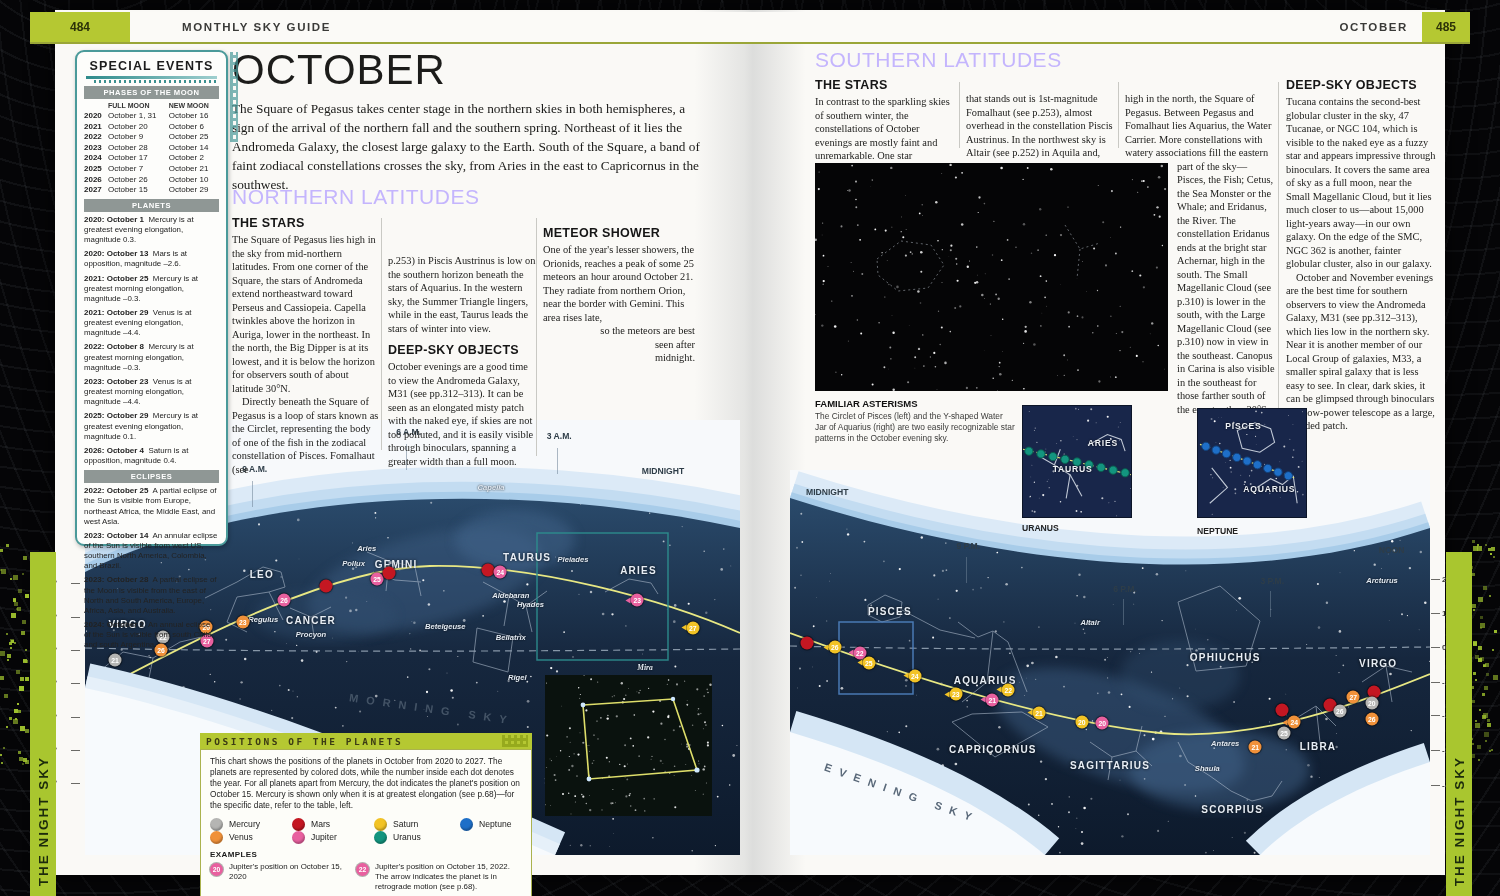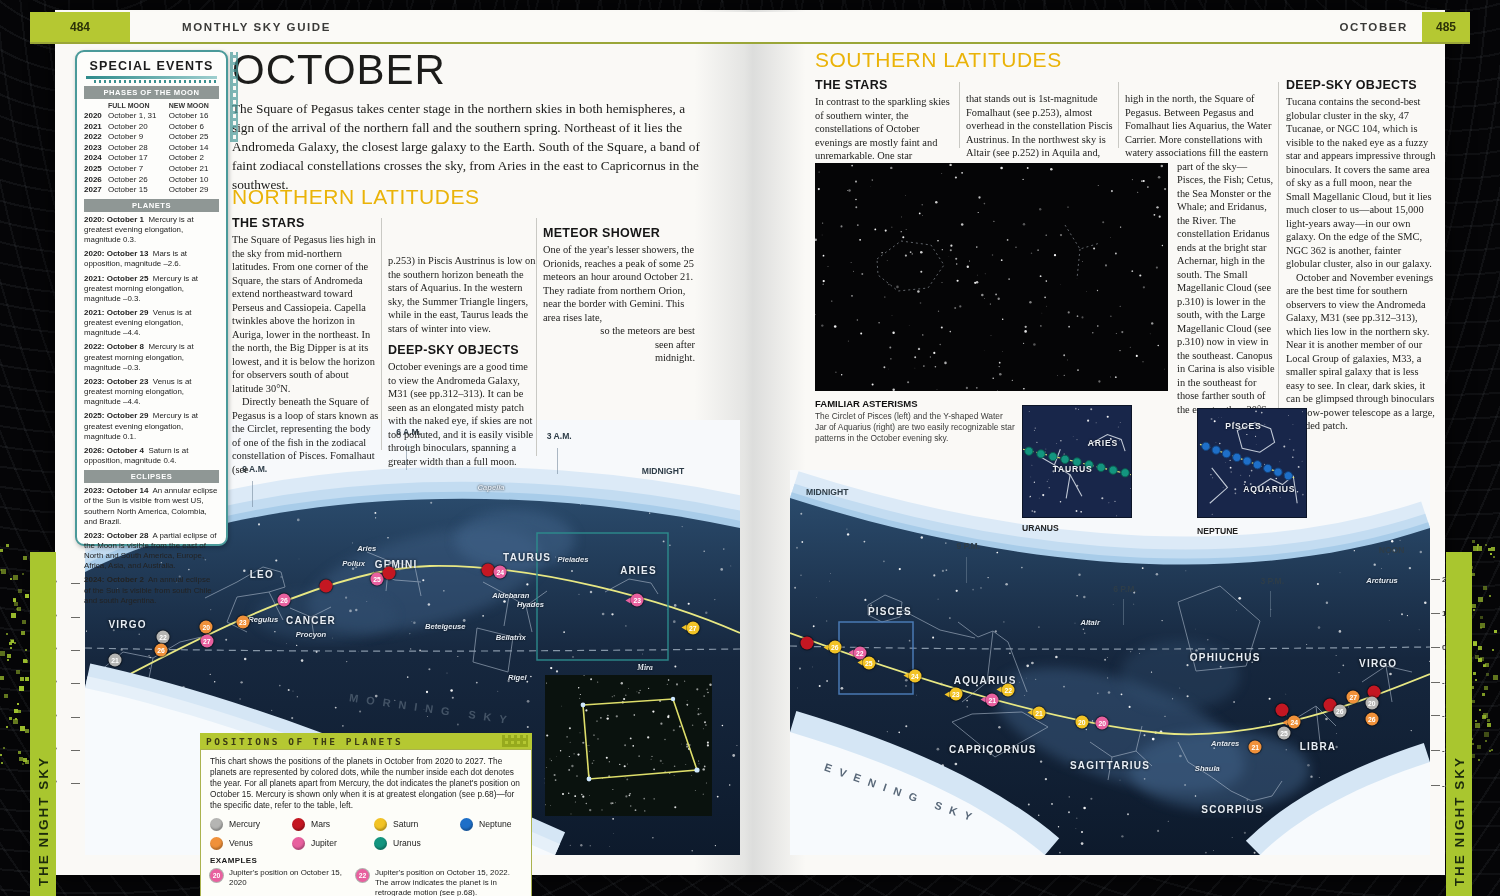--- a/index.html
+++ b/index.html
@@ -51,21 +51,21 @@
   .se-tbl td.yr{font-weight:700;width:24px;}
   .ev{font:7.9px/1.28 "Liberation Sans",sans-serif;color:#222;margin:0 0 4px 0;}
   .ev b{font-size:8px;}
   .se-deco{position:absolute;left:230px;top:52px;width:8px;height:90px;z-index:4;
     background-image:repeating-linear-gradient(0deg,#4a9a9a 0 3px,transparent 3px 7px),repeating-linear-gradient(90deg,#4a9a9a 0 3px,transparent 3px 6px);
     opacity:.7;}
   
   .oct-title{position:absolute;left:232px;top:46px;font:300 42px "Liberation Sans",sans-serif;
     letter-spacing:1px;color:#1c1c1a;z-index:3;}
   .intro{position:absolute;left:232px;top:100px;width:472px;font:13.3px/1.42 "Liberation Serif",serif;color:#1a1a18;z-index:3;}
-  .lat-head{position:absolute;font:400 21px "Liberation Sans",sans-serif;letter-spacing:.5px;color:#eab308;z-index:3;}
+  .lat-head{position:absolute;font:400 21px "Liberation Sans",sans-serif;letter-spacing:.5px;color:#c4b5fd;z-index:3;}
   .subhead{font:700 12.5px "Liberation Sans",sans-serif;color:#161616;letter-spacing:.3px;margin:0 0 3px 0;}
   .coltext{position:absolute;font:10.4px/1.3 "Liberation Serif",serif;color:#1c1c1a;z-index:3;}
   .coltext p{margin:0 0 0 0;}
   .coltext p.ind{text-indent:10px;}
   .vrule{position:absolute;width:1px;background:#c9c9c4;z-index:3;}
   .tail{ text-align:right;}
   
   .chart{position:absolute;z-index:2;}
   .chart svg.bgsvg{position:absolute;inset:0;width:100%;height:100%;}
   .overlay{position:absolute;inset:0;}
@@ -87,21 +87,21 @@
   .pdot .arr{position:absolute;left:-5px;top:50%;transform:translateY(-50%);width:0;height:0;
     border-top:3px solid transparent;border-bottom:3px solid transparent;border-right:5px solid #fff;}
   
   .legend{position:absolute;left:200px;top:733px;width:332px;z-index:4;}
   .legend-hd{height:16px;background:#b5c832;color:#3c3c14;font:700 9.5px "DejaVu Sans Mono",monospace;
     letter-spacing:2.5px;display:flex;align-items:center;padding-left:6px;position:relative;}
   .legend-hd::after{content:'';position:absolute;right:4px;top:2px;width:26px;height:12px;
     background-image:repeating-linear-gradient(0deg,#8fa318 0 3px,transparent 3px 6px),repeating-linear-gradient(90deg,#8fa318 0 3px,transparent 3px 6px);opacity:.8;}
   .legend-bd{background:#fdfdf9;border:1px solid #aab24e;padding:6px 9px 7px 9px;}
   .legend-txt{font:8.3px/1.32 "Liberation Sans",sans-serif;color:#222;}
-  .legend-grid{display:grid;grid-template-columns:82px 82px 86px 1fr;row-gap:6px;margin-top:7px;}
+  .legend-grid{display:grid;grid-template-columns:82px 82px 86px 1fr;margin-top:7px;}
   .litem{display:flex;align-items:center;gap:6px;font:8.6px "Liberation Sans",sans-serif;color:#222;}
   .ldot{width:13px;height:13px;border-radius:50%;flex:0 0 13px;box-shadow:inset -1px -2px 2px rgba(0,0,0,.25);}
   .ex-head{font:700 8px "Liberation Sans",sans-serif;letter-spacing:.4px;margin-top:6px;color:#1a1a1a;}
   .ex-row{display:flex;gap:14px;margin-top:3px;}
   .ex-item{display:flex;gap:6px;font:7.9px/1.3 "Liberation Sans",sans-serif;color:#222;}
   .ex-dot{position:relative;flex:0 0 13px;width:13px;height:13px;border-radius:50%;margin-top:1px;
     display:flex;align-items:center;justify-content:center;font:700 6.8px "Liberation Sans",sans-serif;color:#fff;
     box-shadow:0 0 0 1px rgba(0,0,0,.3);}
   
   .photo{position:absolute;z-index:3;background:#060707;}
@@ -1138,20 +1138,21 @@
         <p class="ev"><b>2020: October 13</b>&nbsp; Mars is at opposition, magnitude –2.6.</p>
         <p class="ev"><b>2021: October 25</b>&nbsp; Mercury is at greatest morning elongation, magnitude –0.3.</p>
         <p class="ev"><b>2021: October 29</b>&nbsp; Venus is at greatest evening elongation, magnitude –4.4.</p>
         <p class="ev"><b>2022: October 8</b>&nbsp; Mercury is at greatest morning elongation, magnitude –0.3.</p>
         <p class="ev"><b>2023: October 23</b>&nbsp; Venus is at greatest morning elongation, magnitude –4.4.</p>
         <p class="ev"><b>2025: October 29</b>&nbsp; Mercury is at greatest evening elongation, magnitude 0.1.</p>
         <p class="ev"><b>2026: October 4</b>&nbsp; Saturn is at opposition, magnitude 0.4.</p>
       </div>
     <div class="se-bar">ECLIPSES</div>
     <div id="eclipses-list">
+        <p class="ev"><b>2022: October 25</b>&nbsp; A partial eclipse of the Sun is visible from Europe, northeast Africa, the Middle East, and west Asia.</p>
         <p class="ev"><b>2023: October 14</b>&nbsp; An annular eclipse of the Sun is visible from west US, southern North America, Colombia, and Brazil.</p>
         <p class="ev"><b>2023: October 28</b>&nbsp; A partial eclipse of the Moon is visible from the east of North and South America, Europe, Africa, Asia, and Australia.</p>
         <p class="ev"><b>2024: October 2</b>&nbsp; An annual eclipse of the Sun is visible from south Chile and south Argentina.</p>
       </div>
   </div>
   <div class="se-deco"></div>
 
   <div class="oct-title">OCTOBER</div>
   <div class="intro">The Square of Pegasus takes center stage in the northern skies in both hemispheres, a sign of the arrival of the northern fall and the southern spring. Northeast of it lies the Andromeda Galaxy, the closest large galaxy to the Earth. South of the Square, a band of faint zodiacal constellations crosses the sky, from Aries in the east to Capricornus in the southwest.</div>
   <div class="lat-head" style="left:232px;top:185px;">NORTHERN LATITUDES</div>

